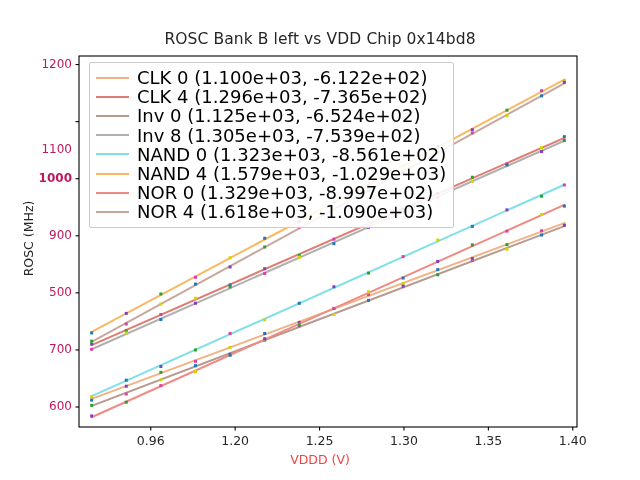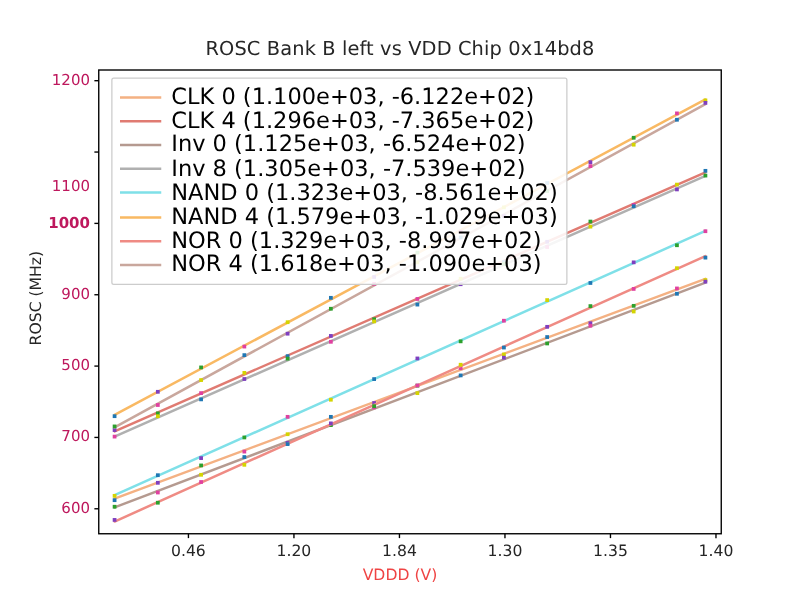--- a/index.html
+++ b/index.html
@@ -183,23 +183,23 @@
       <rect x="505.4423728813558" y="114.26067999999998" width="3" height="3" fill="#d4d400"></rect>
       <rect x="540.0491525423727" y="94.30145076923088" width="3" height="3" fill="#1f77b4"></rect>
       <rect x="562.8389830508474" y="80.80675384615381" width="3" height="3" fill="#7f3fbf"></rect>
     </svg>
 
   <div class="title-text">ROSC Bank B left vs VDD Chip 0x14bd8</div>
   <div class="xlabel-text">VDDD (V)</div>
   <div class="ylabel-text">ROSC (MHz)</div>
 
   <div id="xtick-layer">
-      <div class="tick-x" style="left: 120.746px; top: 433px;">0.46</div>
+      <div class="tick-x" style="left: 120.746px; top: 433px;">0.96</div>
       <div class="tick-x" style="left: 205.153px; top: 433px;">1.20</div>
-      <div class="tick-x" style="left: 289.559px; top: 433px;">1.84</div>
+      <div class="tick-x" style="left: 289.559px; top: 433px;">1.25</div>
       <div class="tick-x" style="left: 373.966px; top: 433px;">1.30</div>
       <div class="tick-x" style="left: 458.373px; top: 433px;">1.35</div>
       <div class="tick-x" style="left: 542.78px; top: 433px;">1.40</div>
     </div>
   <div id="ytick-layer">
       <div class="tick-y" style="left: 24px; top: 399.023px;">600</div>
       <div class="tick-y" style="left: 24px; top: 341.946px;">700</div>
       <div class="tick-y" style="left: 24px; top: 284.869px;">500</div>
       <div class="tick-y" style="left: 24px; top: 227.792px;">900</div>
       <div class="tick-y" style="left: 24px; top: 170.715px; font-weight: bold;">1000</div>

